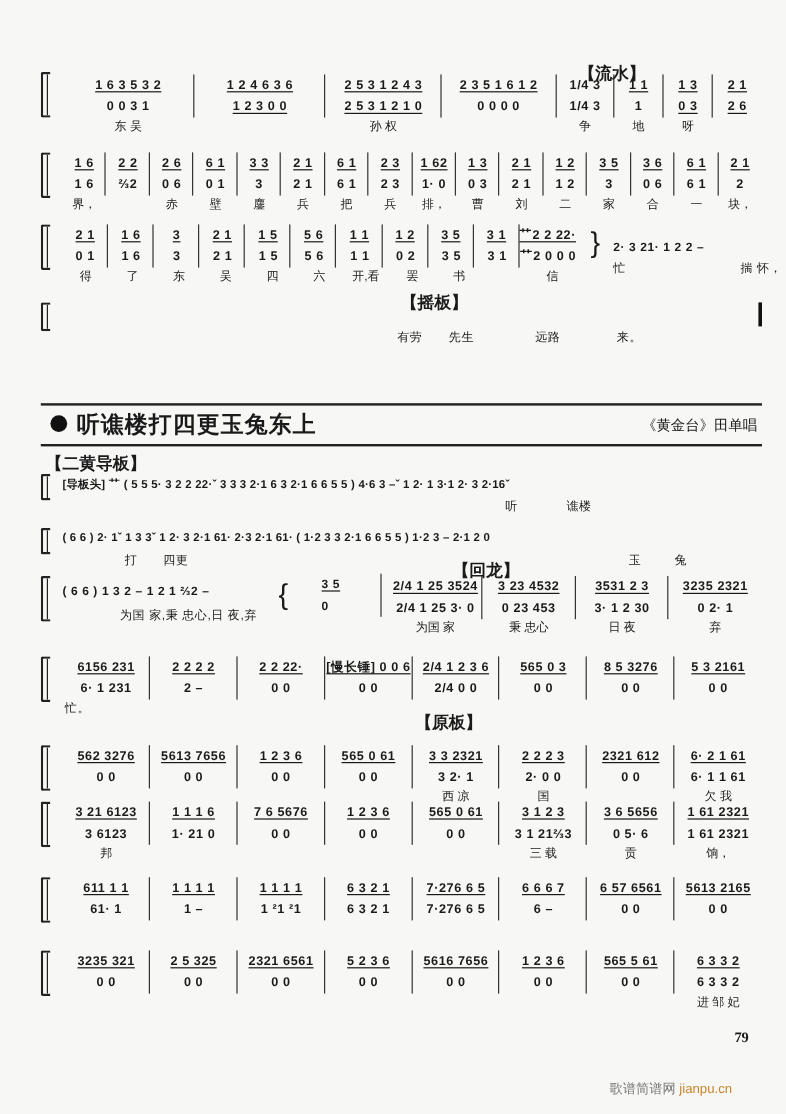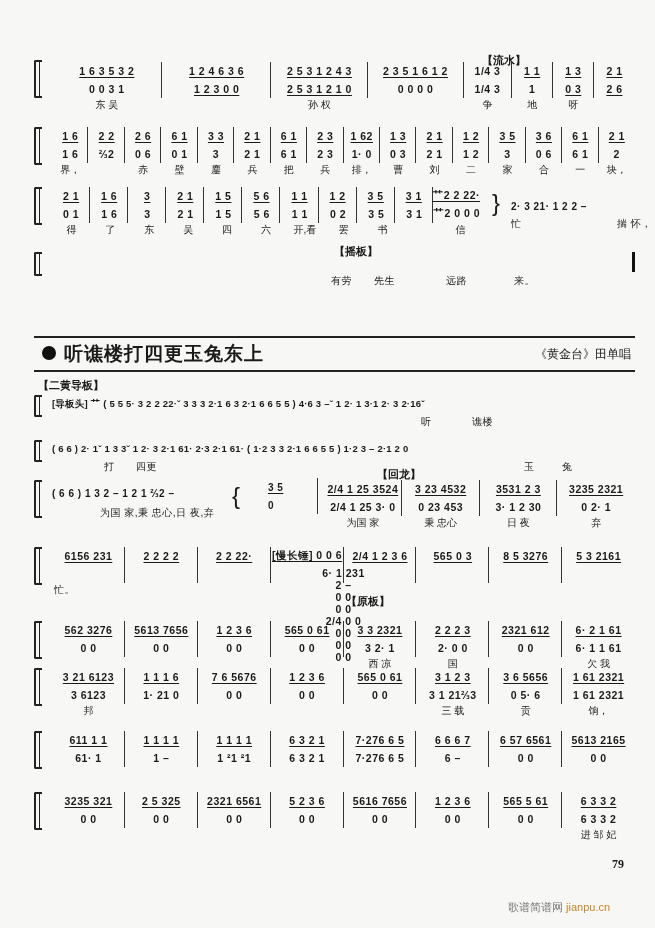--- a/index.html
+++ b/index.html
@@ -9,21 +9,21 @@
   .brace{position:absolute;left:0;top:0;width:6px;border:2px solid #222;border-right:none;
          border-radius:2px 0 0 2px;}
   .brace::after{content:"";position:absolute;left:3px;top:0;bottom:0;border-left:1px solid #222;}
   .row{position:absolute;left:18px;right:0;height:14px;font-size:10.5px;font-weight:bold;
        white-space:nowrap;letter-spacing:0.5px;display:flex;}
   .m{position:relative;flex:1;display:flex;justify-content:space-around;align-items:center;}
   .m.bl::before{content:"";position:absolute;left:-1px;top:-2px;height:36px;border-left:1px solid #333;}
   .n{text-decoration:underline;text-underline-offset:2px;}
   .lyr{position:absolute;left:18px;right:0;height:13px;font-size:10px;display:flex;}
   .lyr .m{justify-content:space-around;}
-  .tag{position:absolute;font-size:11px;font-weight:bold;}
+  .tag{position:absolute;font-size:14px;font-weight:bold;}
   .line{position:absolute;left:18px;right:0;font-size:10px;font-weight:bold;white-space:nowrap;letter-spacing:0.5px;}
   .endbar{position:absolute;right:0;top:0;width:3px;height:20px;background:#111;}
   .title-wrap{position:absolute;left:34px;right:20px;top:336px;height:32px;border-top:2px solid #222;border-bottom:2px solid #222;}
   .dot{position:absolute;left:8px;top:8px;width:14px;height:14px;border-radius:50%;background:#111;}
   .title{position:absolute;left:30px;top:3px;font-family:"DejaVu Serif",serif;font-weight:bold;font-size:19px;letter-spacing:1px;}
   .source{position:absolute;right:4px;top:8px;font-family:Liberation Sans, sans-serif;font-size:12px;}
   .pnum{position:absolute;left:612px;top:857px;font-family:"Liberation Serif",serif;font-weight:bold;font-size:12px;}
   .wm{position:absolute;left:508px;top:900px;font-size:11px;color:#777;}
   .wm span{color:#c8852a;}
   .vbar{position:absolute;top:-2px;height:36px;border-left:1px solid #333;}
@@ -487,21 +487,21 @@
       <div class="m bl">
         <span class="n">565  0 3</span>
       </div>
       <div class="m bl">
         <span class="n">8 5  3276</span>
       </div>
       <div class="m bl">
         <span class="n">5 3  2161</span>
       </div>
     </div>
-  <div class="row" style="top:20px;flex-direction:column;" id="s24l">
+  <div class="row" style="top:20px;" id="s24l">
       <div class="m">
         <span>6· 1  231</span>
       </div>
       <div class="m">
         <span>2  –</span>
       </div>
       <div class="m">
         <span>0  0</span>
       </div>
       <div class="m">

